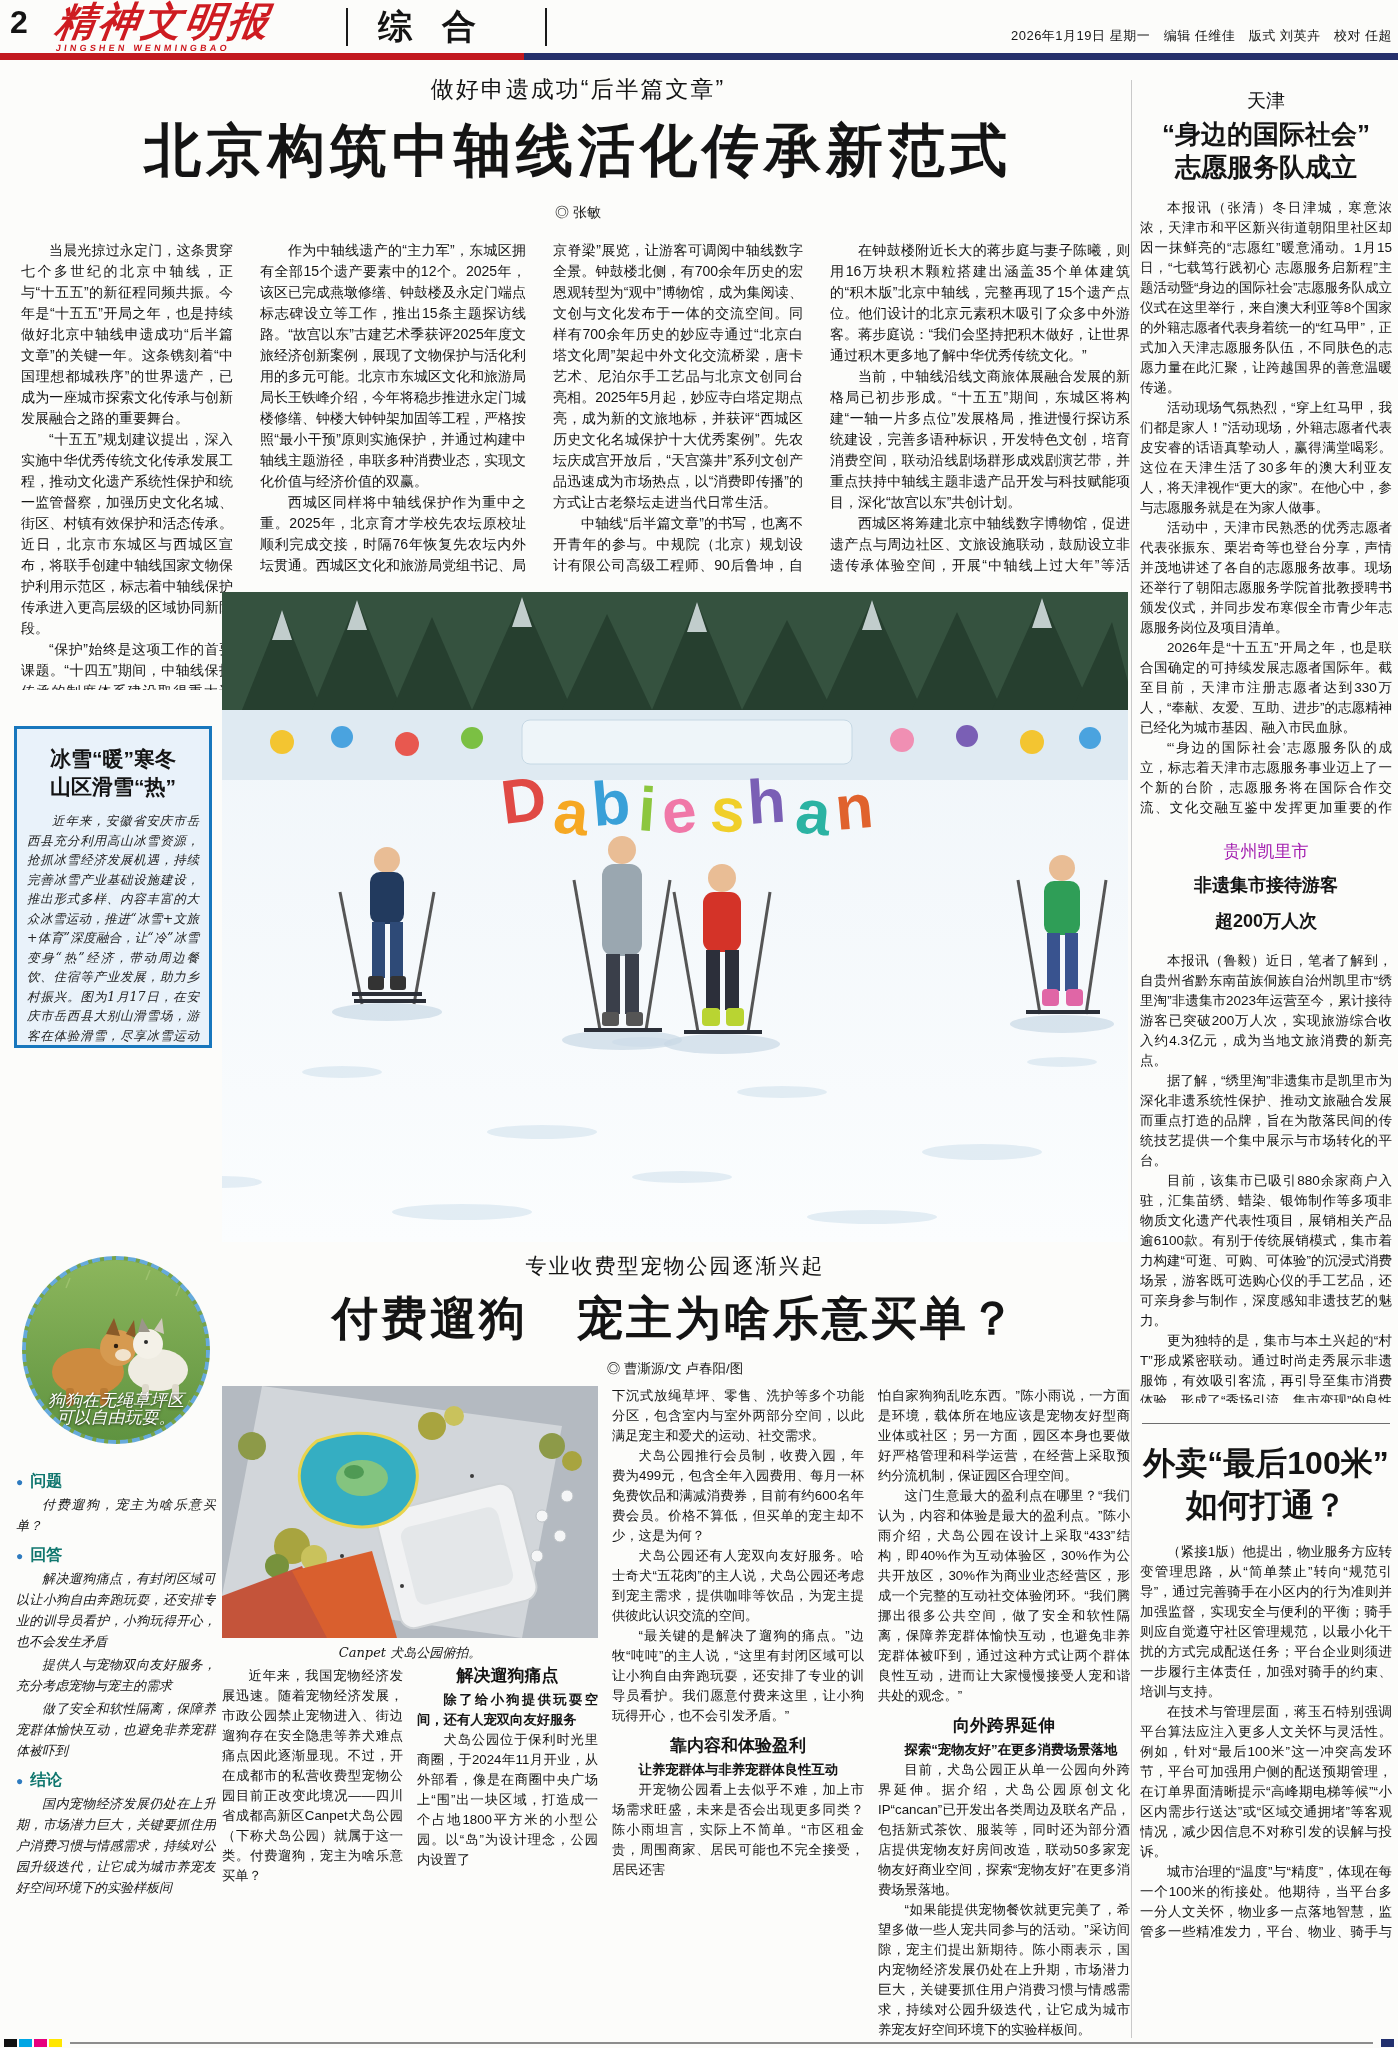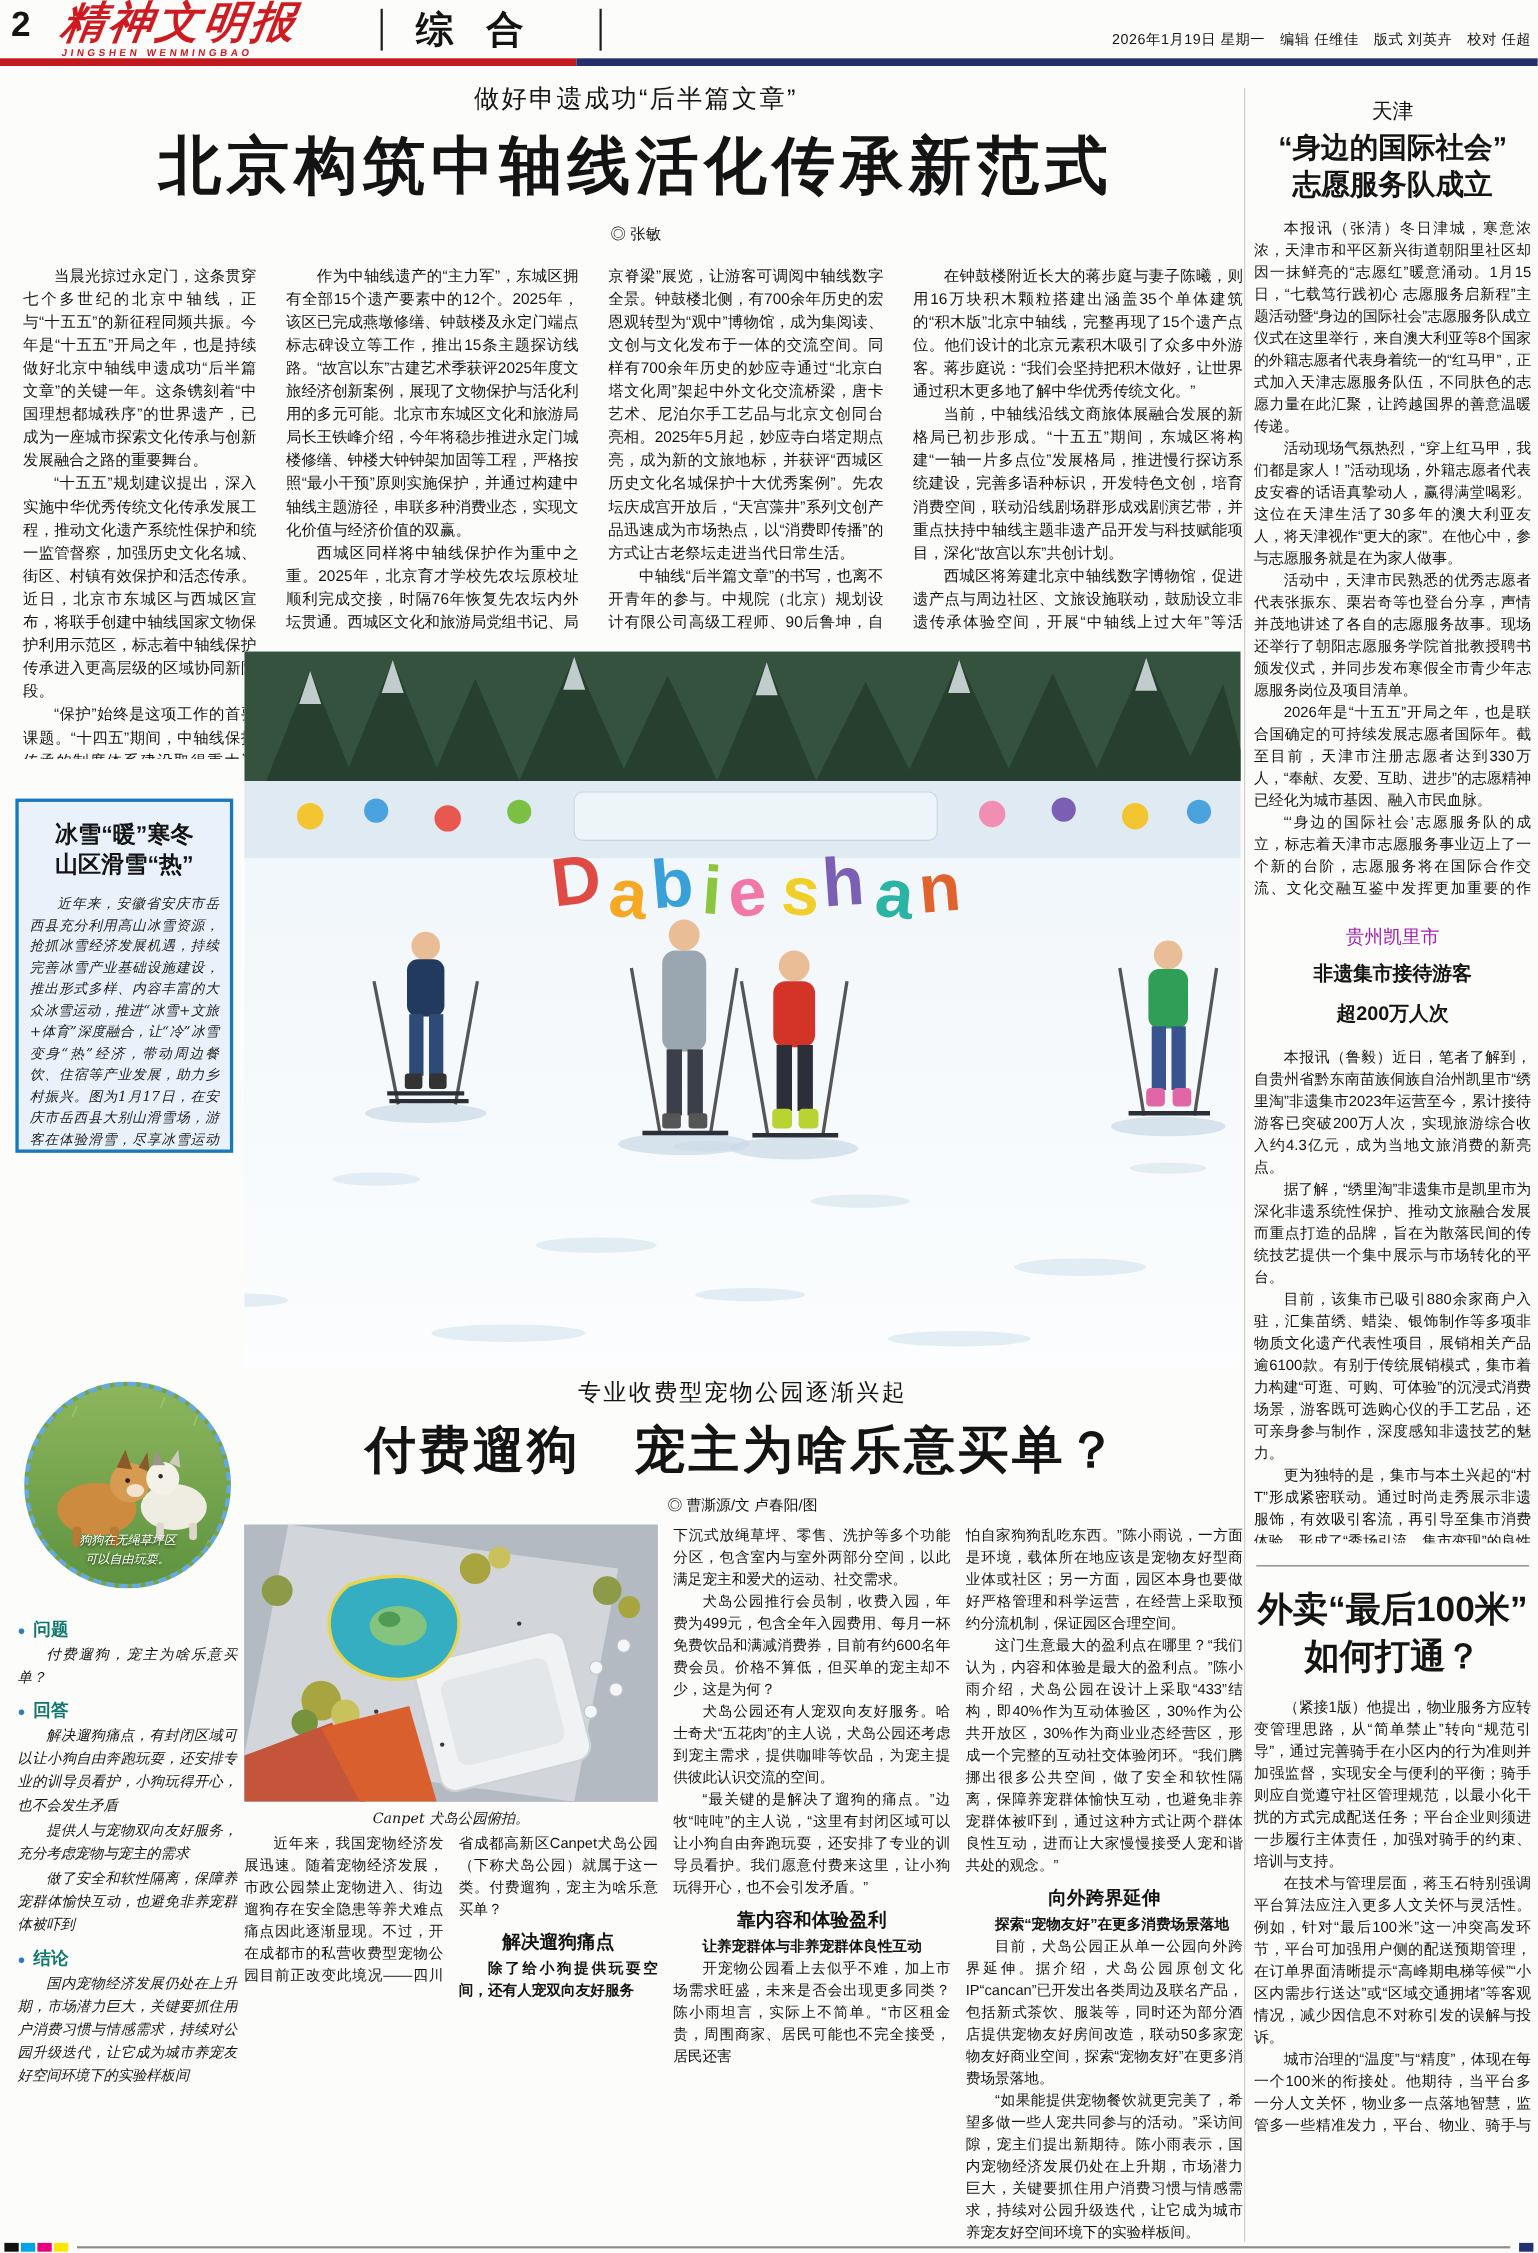--- a/index.html
+++ b/index.html
@@ -49,21 +49,21 @@
   
   .pet-header { left:222px; top:1252px; width:906px; text-align:center; }
   .pet-kicker { font-size:21px; letter-spacing:2px; }
   .pet-headline { font-size:46px; font-weight:bold; letter-spacing:3px; margin-top:8px; }
   .pet-byline { font-size:13.5px; margin-top:10px; }
 
   .dog-photo { left:22px; top:1256px; width:188px; height:188px; border-radius:50%;
                border:4px dashed #66aadb; overflow:hidden; background:#76a348; }
   .dog-caption { position:absolute; left:0; bottom:14px; width:100%; text-align:center;
                  color:#fff; font-family:"DejaVu Serif", serif; font-style:italic;
-                 font-size:11px; line-height:17px; text-shadow:0 1px 3px rgba(0,0,0,.75); }
+                 font-size:17px; line-height:17px; text-shadow:0 1px 3px rgba(0,0,0,.75); }
 
   .qa-box { left:16px; top:1462px; width:200px; height:578px; overflow:hidden; }
   .qa-head { display:flex; align-items:center; gap:7px; margin-top:9px; }
   .qa-bullet { color:#2e7bbf; font-size:12px; }
   .qa-label { color:#0f766e; font-weight:bold; font-size:16px; }
   .qa-text { font-family:"DejaVu Serif", serif; font-style:italic; font-size:13px;
              line-height:21px; text-align:justify; text-indent:2em; margin-top:2px; }
 
   .pet-body { left:222px; top:1386px; width:908px; height:654px; display:flex; gap:14px; }
   .pet-colA { width:376px; }
@@ -389,20 +389,21 @@
             <circle cx="250" cy="90" r="2"></circle>
             <circle cx="120" cy="170" r="2"></circle>
         </g>
       </svg>
     </div>
     <div class="aerial-caption">Canpet 犬岛公园俯拍。</div>
     <div class="pet-colA-text">
       <p>近年来，我国宠物经济发展迅速。随着宠物经济发展，市政公园禁止宠物进入、街边遛狗存在安全隐患等养犬难点痛点因此逐渐显现。不过，开在成都市的私营收费型宠物公园目前正改变此境况——四川省成都高新区Canpet犬岛公园（下称犬岛公园）就属于这一类。付费遛狗，宠主为啥乐意买单？</p>
       <div class="subhead">解决遛狗痛点</div>
       <p class="deck">除了给小狗提供玩耍空间，还有人宠双向友好服务</p>
+      <p>犬岛公园位于保利时光里商圈，于2024年11月开业，从外部看，像是在商圈中央广场上“围”出一块区域，打造成一个占地1800平方米的小型公园。以“岛”为设计理念，公园内设置了</p>
     </div>
   </div>
   <div class="pet-colB">
     <p class="noind">下沉式放绳草坪、零售、洗护等多个功能分区，包含室内与室外两部分空间，以此满足宠主和爱犬的运动、社交需求。</p>
     <p>犬岛公园推行会员制，收费入园，年费为499元，包含全年入园费用、每月一杯免费饮品和满减消费券，目前有约600名年费会员。价格不算低，但买单的宠主却不少，这是为何？</p>
     <p>犬岛公园还有人宠双向友好服务。哈士奇犬“五花肉”的主人说，犬岛公园还考虑到宠主需求，提供咖啡等饮品，为宠主提供彼此认识交流的空间。</p>
     <p>“最关键的是解决了遛狗的痛点。”边牧“吨吨”的主人说，“这里有封闭区域可以让小狗自由奔跑玩耍，还安排了专业的训导员看护。我们愿意付费来这里，让小狗玩得开心，也不会引发矛盾。”</p>
     <div class="subhead">靠内容和体验盈利</div>
     <p class="deck">让养宠群体与非养宠群体良性互动</p>
     <p>开宠物公园看上去似乎不难，加上市场需求旺盛，未来是否会出现更多同类？陈小雨坦言，实际上不简单。“市区租金贵，周围商家、居民可能也不完全接受，居民还害</p>

